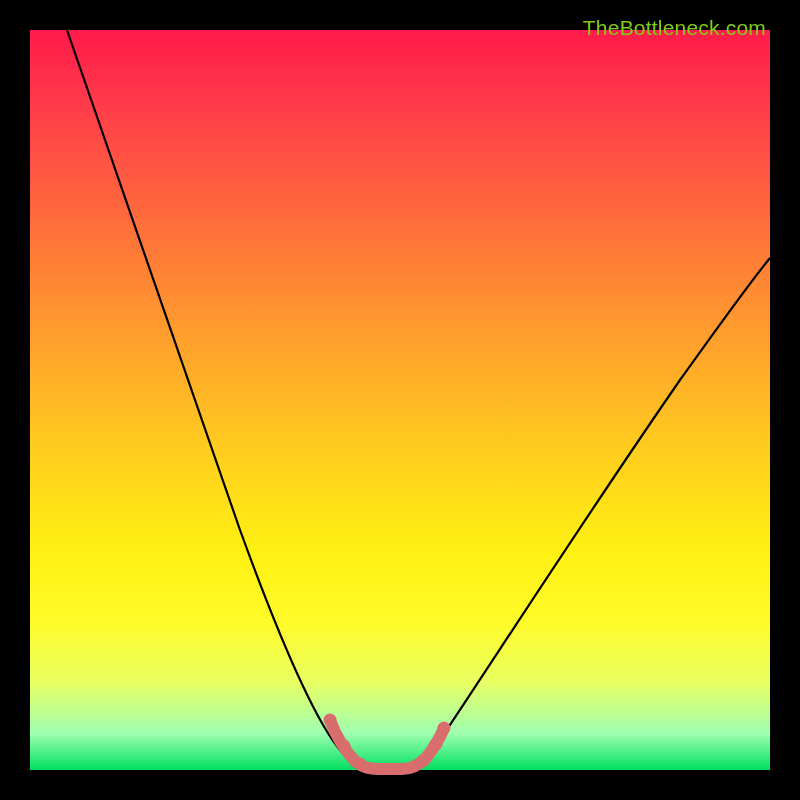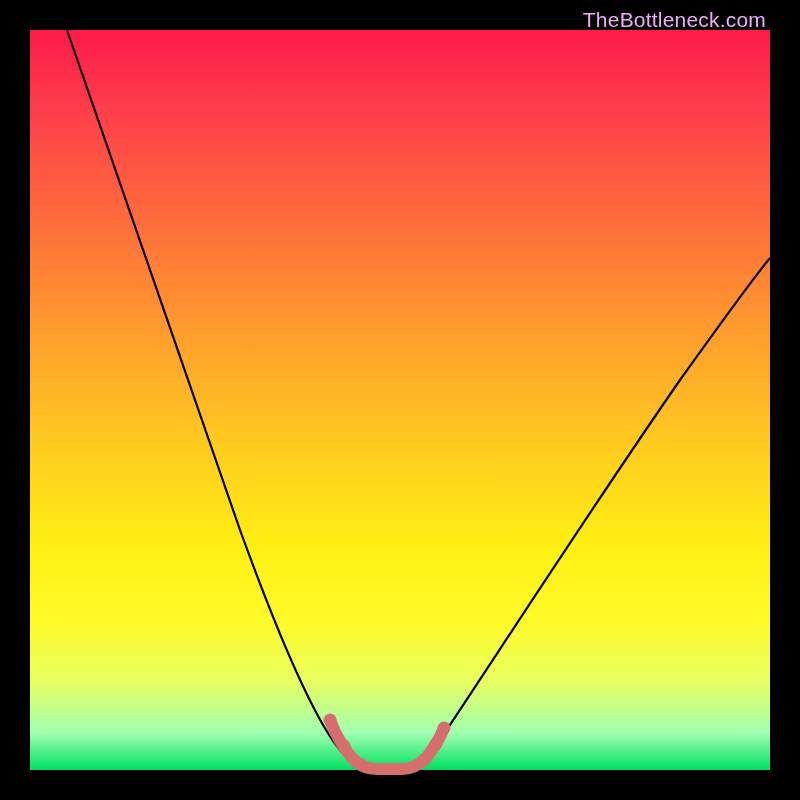--- a/index.html
+++ b/index.html
@@ -28,25 +28,25 @@
       #ffc820 55%,
       #fff012 70%,
       #fffb2a 80%,
       #e8ff60 88%,
       #a0ffb0 95%,
       #00e060 100%
     );
   }
   .watermark {
     position: absolute;
-    top: 8px;
+    top: 16px;
     right: 34px;
     font-family: Arial, Helvetica, sans-serif;
     font-size: 21px;
-    color: #f0abfc;
+    color: #84cc16;
     font-weight: 500;
     letter-spacing: 0.2px;
   }
   svg.curves {
     position: absolute;
     left: 30px;
     top: 30px;
     width: 740px;
     height: 740px;
     overflow: visible;

